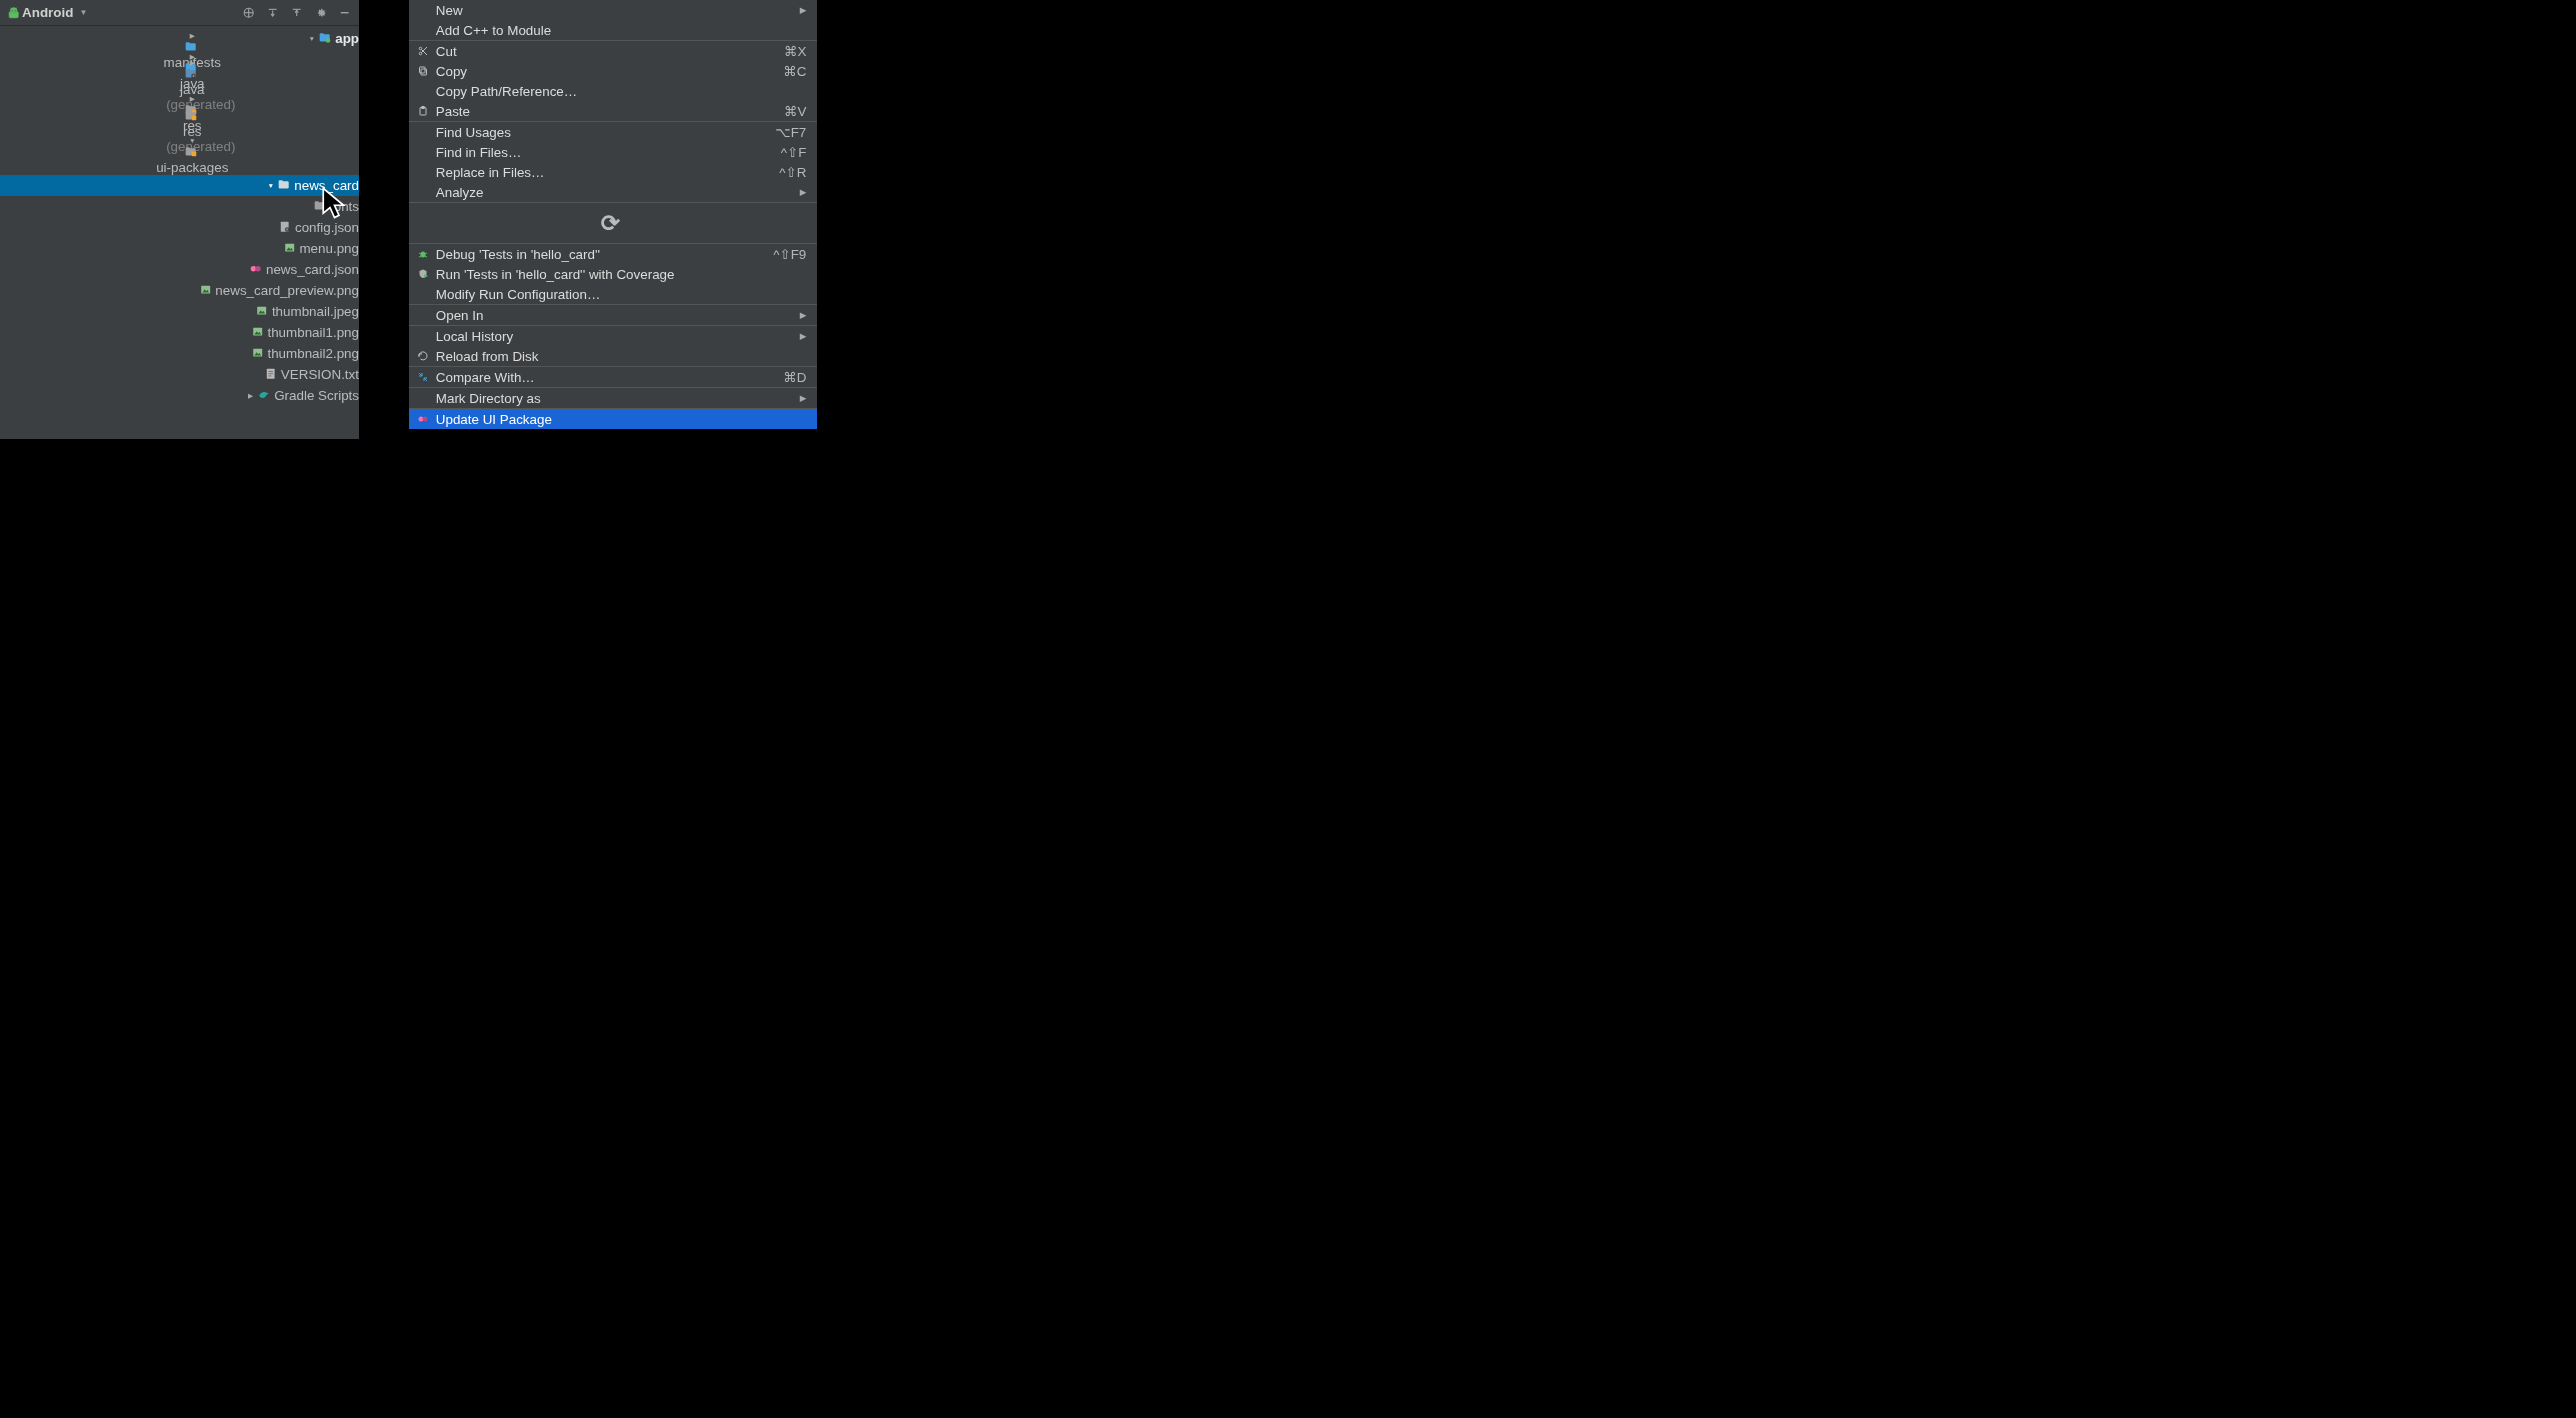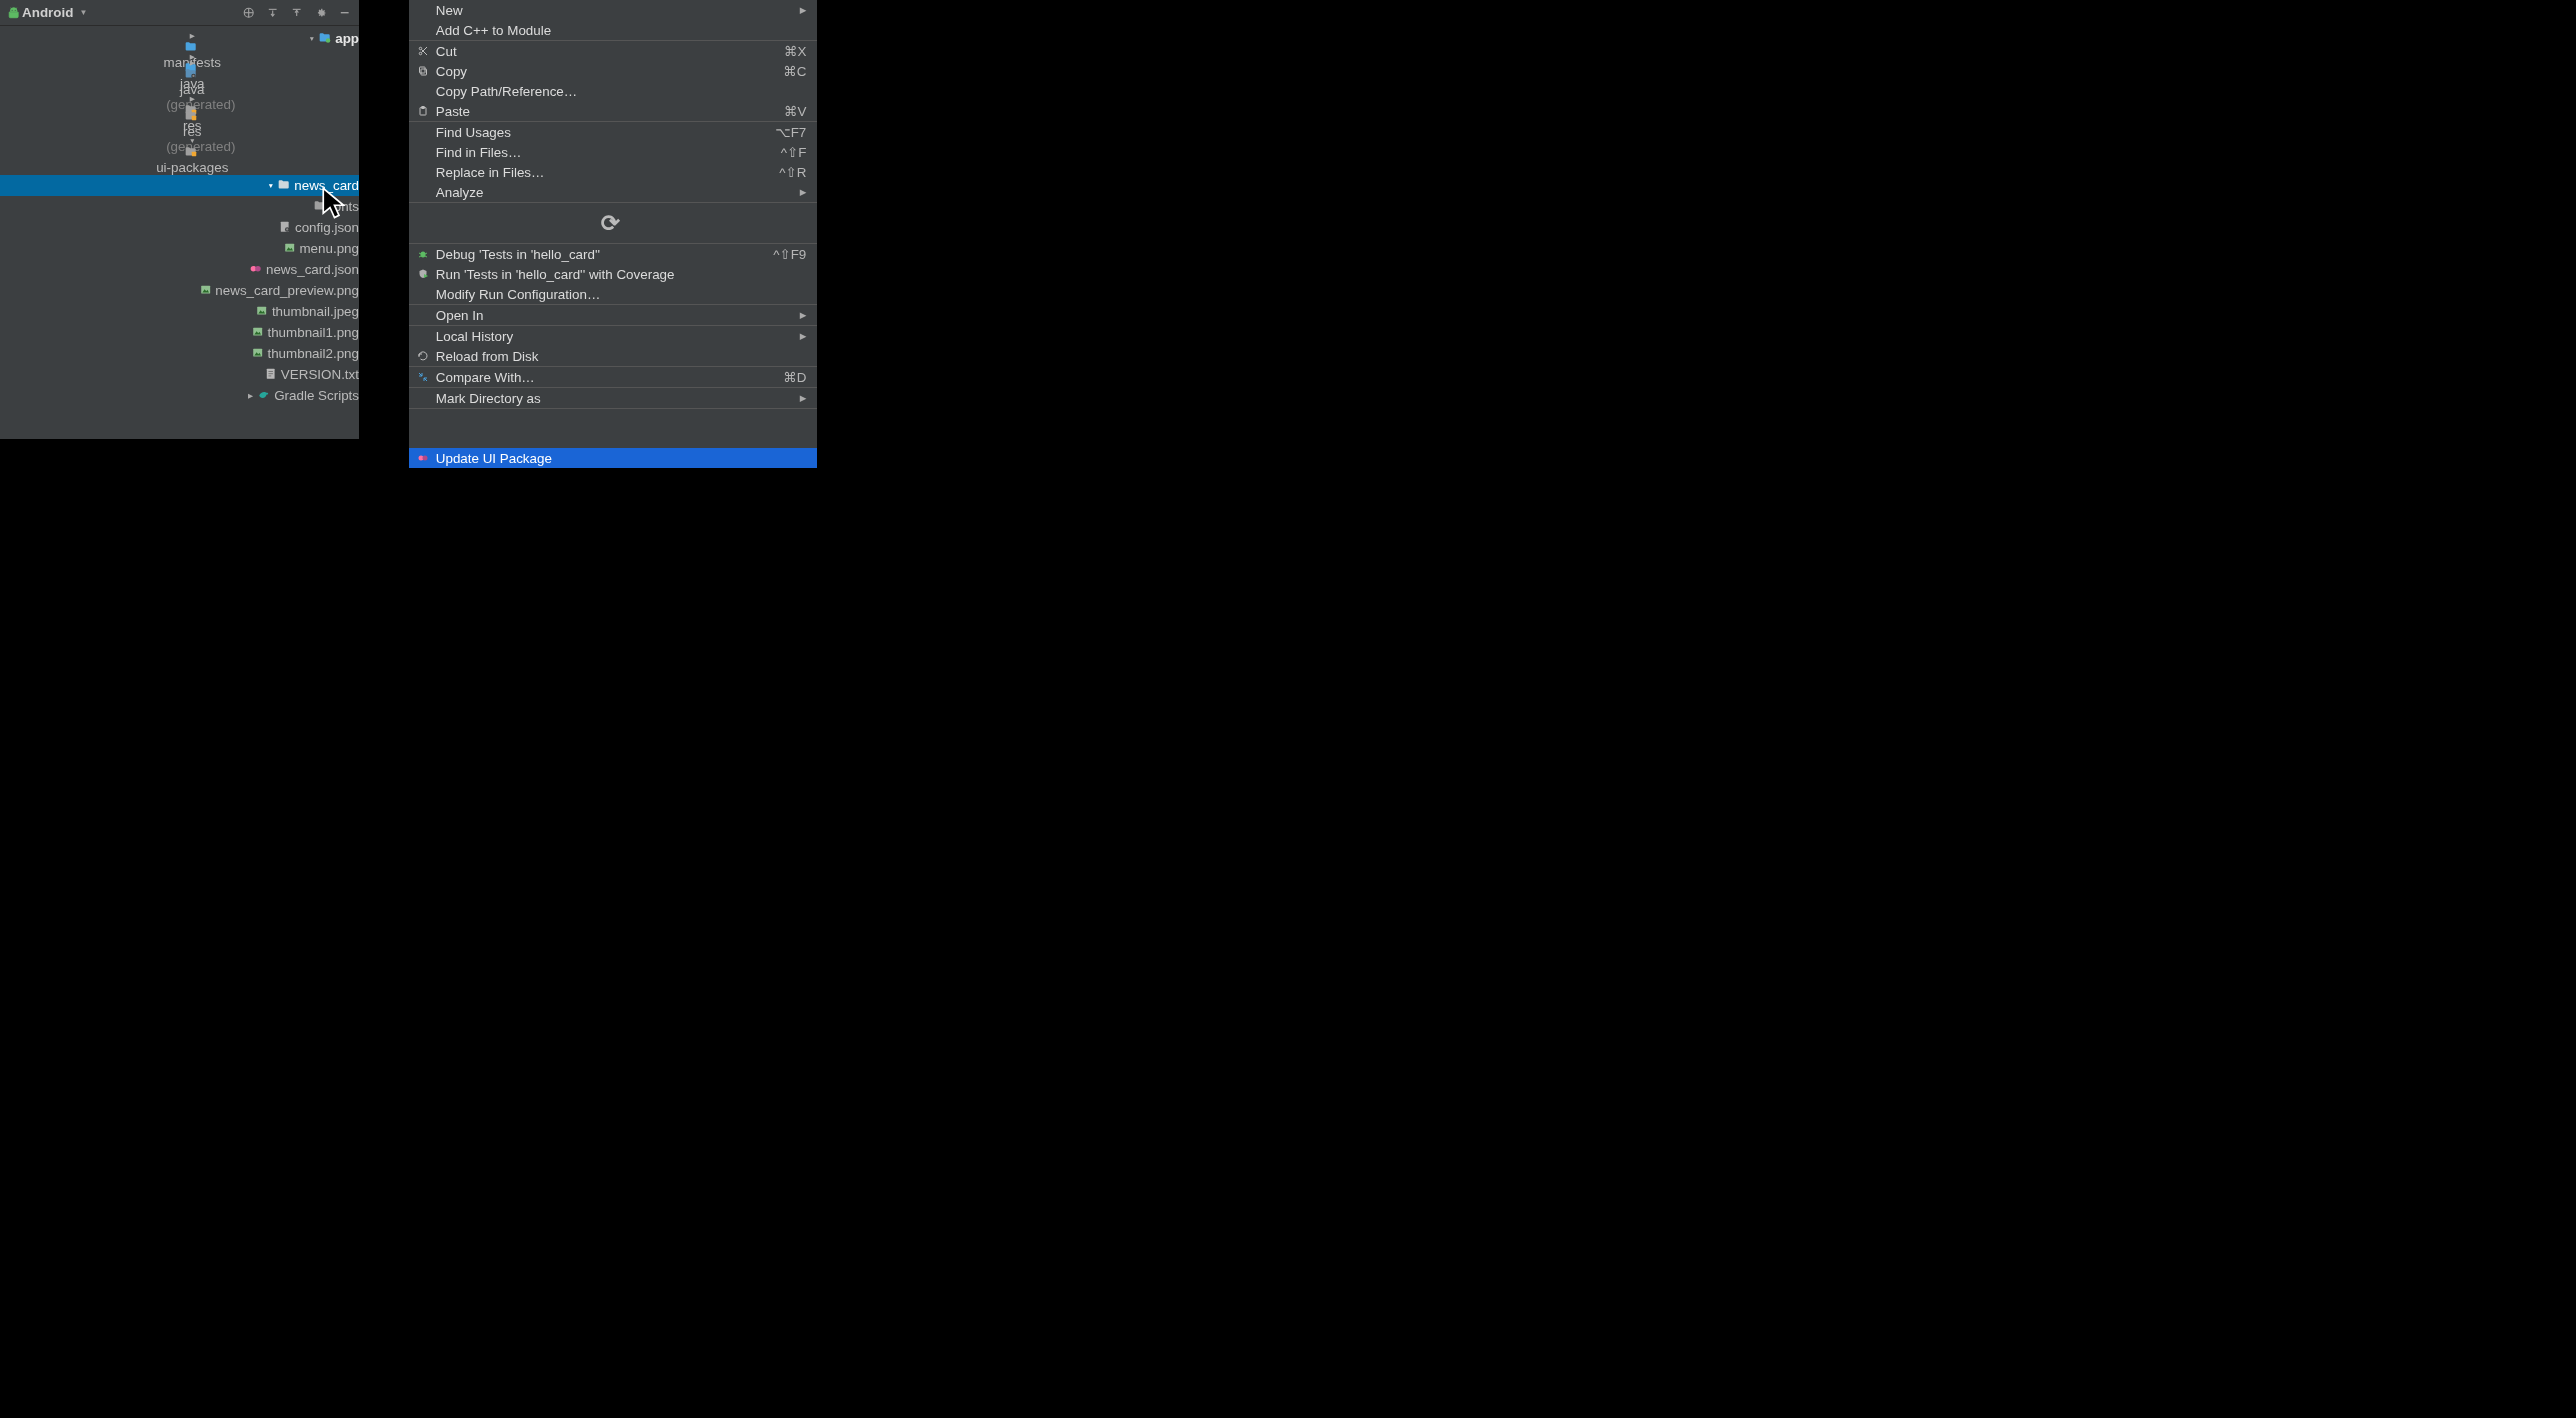--- a/index.html
+++ b/index.html
@@ -136,21 +136,20 @@
     cursor: pointer;
     position: relative;
   }
   .menu-item.loading-row {
     height: 40px;
     justify-content: center;
   }
   .menu-item.highlight {
     background: #1a65d6;
     color: #fff;
-    margin-top: 39px;
   }
   .menu-icon {
     width: 17.4px;
     display: inline-flex;
     align-items: center;
     justify-content: center;
     flex-shrink: 0;
     margin-right: 4px;
   }
   .menu-icon svg { width: 12px; height: 12px; }

